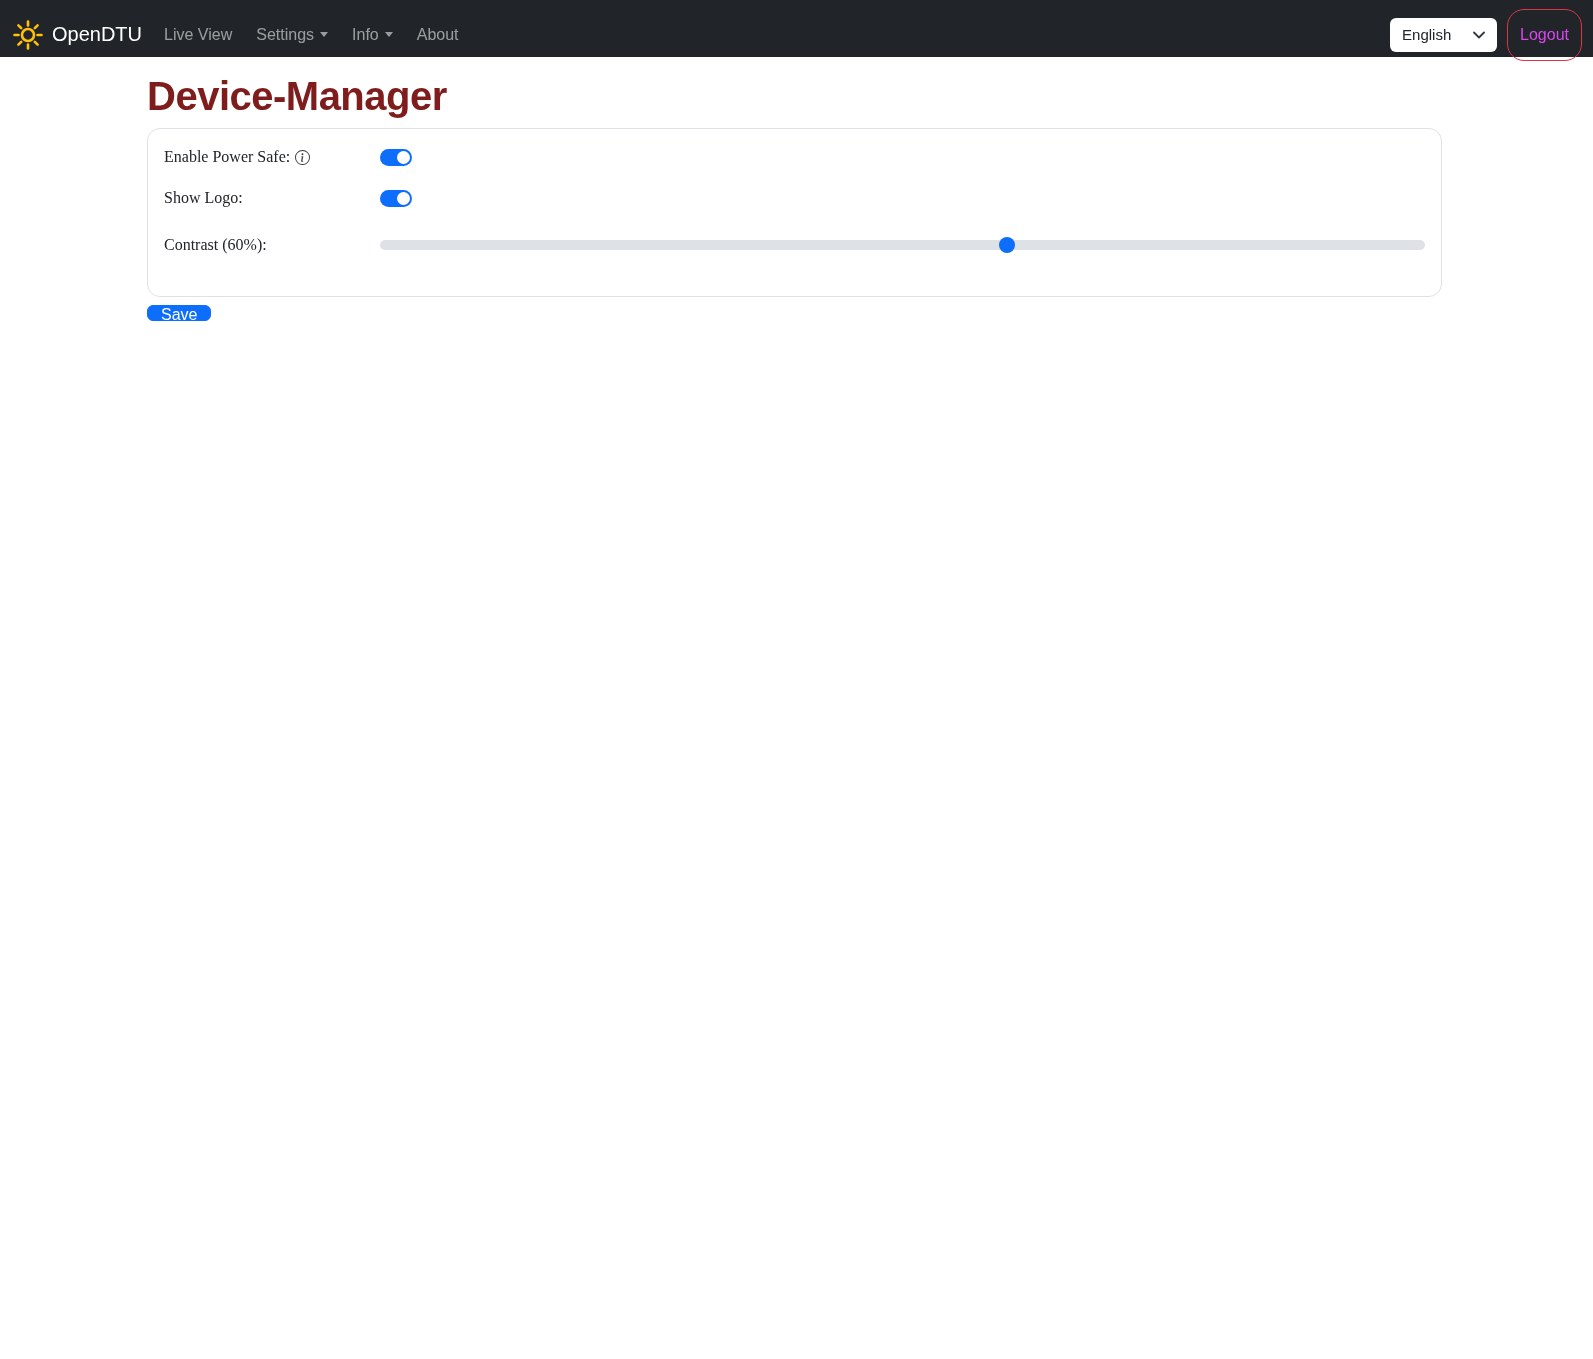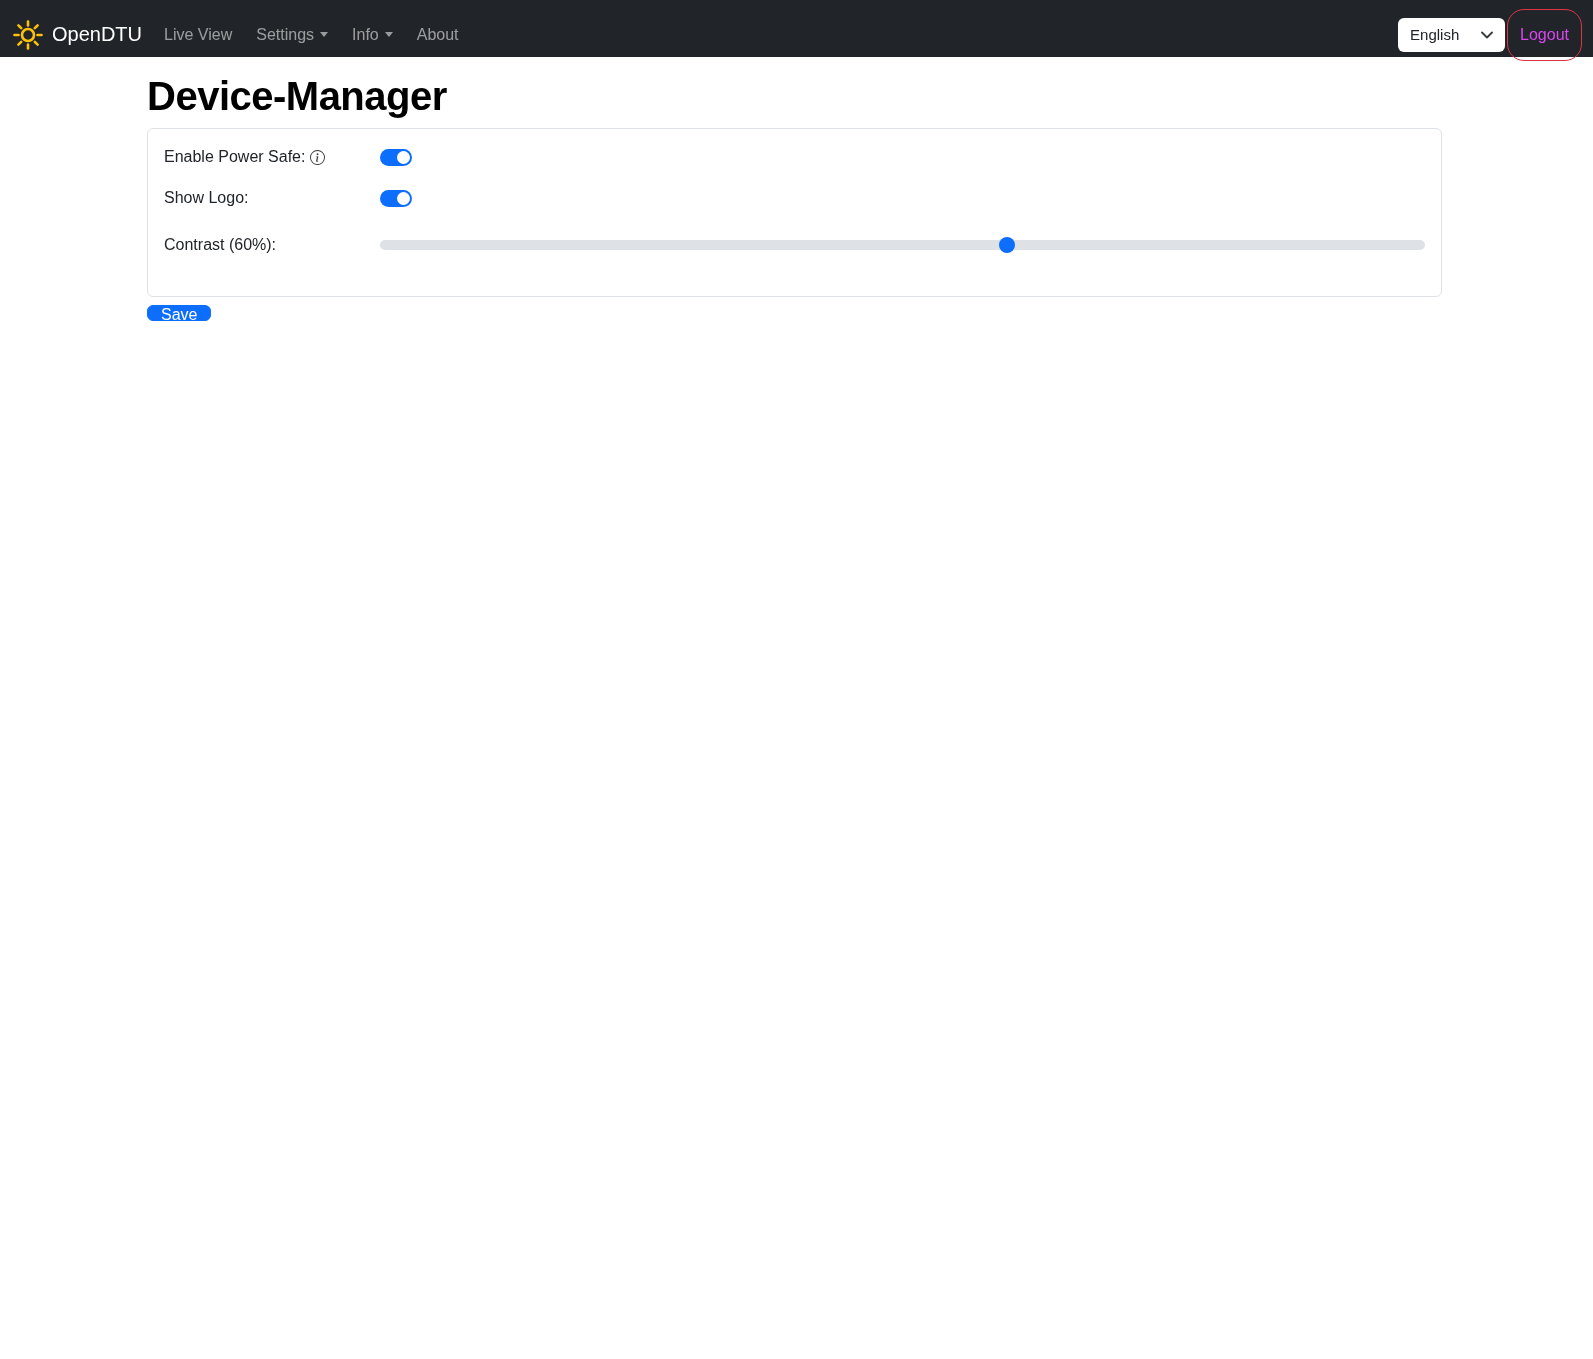--- a/index.html
+++ b/index.html
@@ -38,21 +38,21 @@
     display: inline-flex; align-items: center;
   }
   .caret {
     display: inline-block;
     margin-left: 6px;
     border-left: 4.5px solid transparent;
     border-right: 4.5px solid transparent;
     border-top: 5px solid rgba(255,255,255,0.55);
     vertical-align: middle;
   }
-  .nav-right { display: flex; align-items: center; gap: 2px; }
+  .nav-right { display: flex; align-items: center; gap: 10px; }
   .lang-select {
     background: #ffffff;
     color: #212529;
     border-radius: 6px;
     height: 34px;
     width: 107px;
     padding: 0 12px;
     display: flex; align-items: center; justify-content: space-between;
     font-size: 15px;
     cursor: pointer;
@@ -68,21 +68,21 @@
     font-family: "Liberation Sans", sans-serif;
     cursor: pointer;
   }
 
   
   .main { padding: 0 147px; }
   .page-title {
     font-size: 40px;
     font-weight: 600;
     margin: 17px 0 9px 0;
-    color: #000000;
+    color: #7f1d1d;
     letter-spacing: -0.5px;
   }
 
   .tabs {
     display: flex;
     position: relative;
     z-index: 2;
     margin-bottom: -1px;
   }
   .tab {
@@ -98,22 +98,23 @@
   .tab-active {
     background: #ffffff;
     border-color: #dee2e6 #dee2e6 #ffffff #dee2e6;
     color: #495057;
   }
 
   .card {
     width: 1295px;
     background: #ffffff;
     border: 1px solid #dee2e6;
-    border-radius: 6px;
+    border-radius: 13px;
     padding: 16px 16px 39px 16px;
+    font-family: Liberation Serif, serif;
   }
 
   .form-row {
     display: flex;
     align-items: center;
     min-height: 24px;
     margin-bottom: 17px;
   }
   .form-row:last-child { margin-bottom: 0; margin-top: 23px; }
   .field-label {

